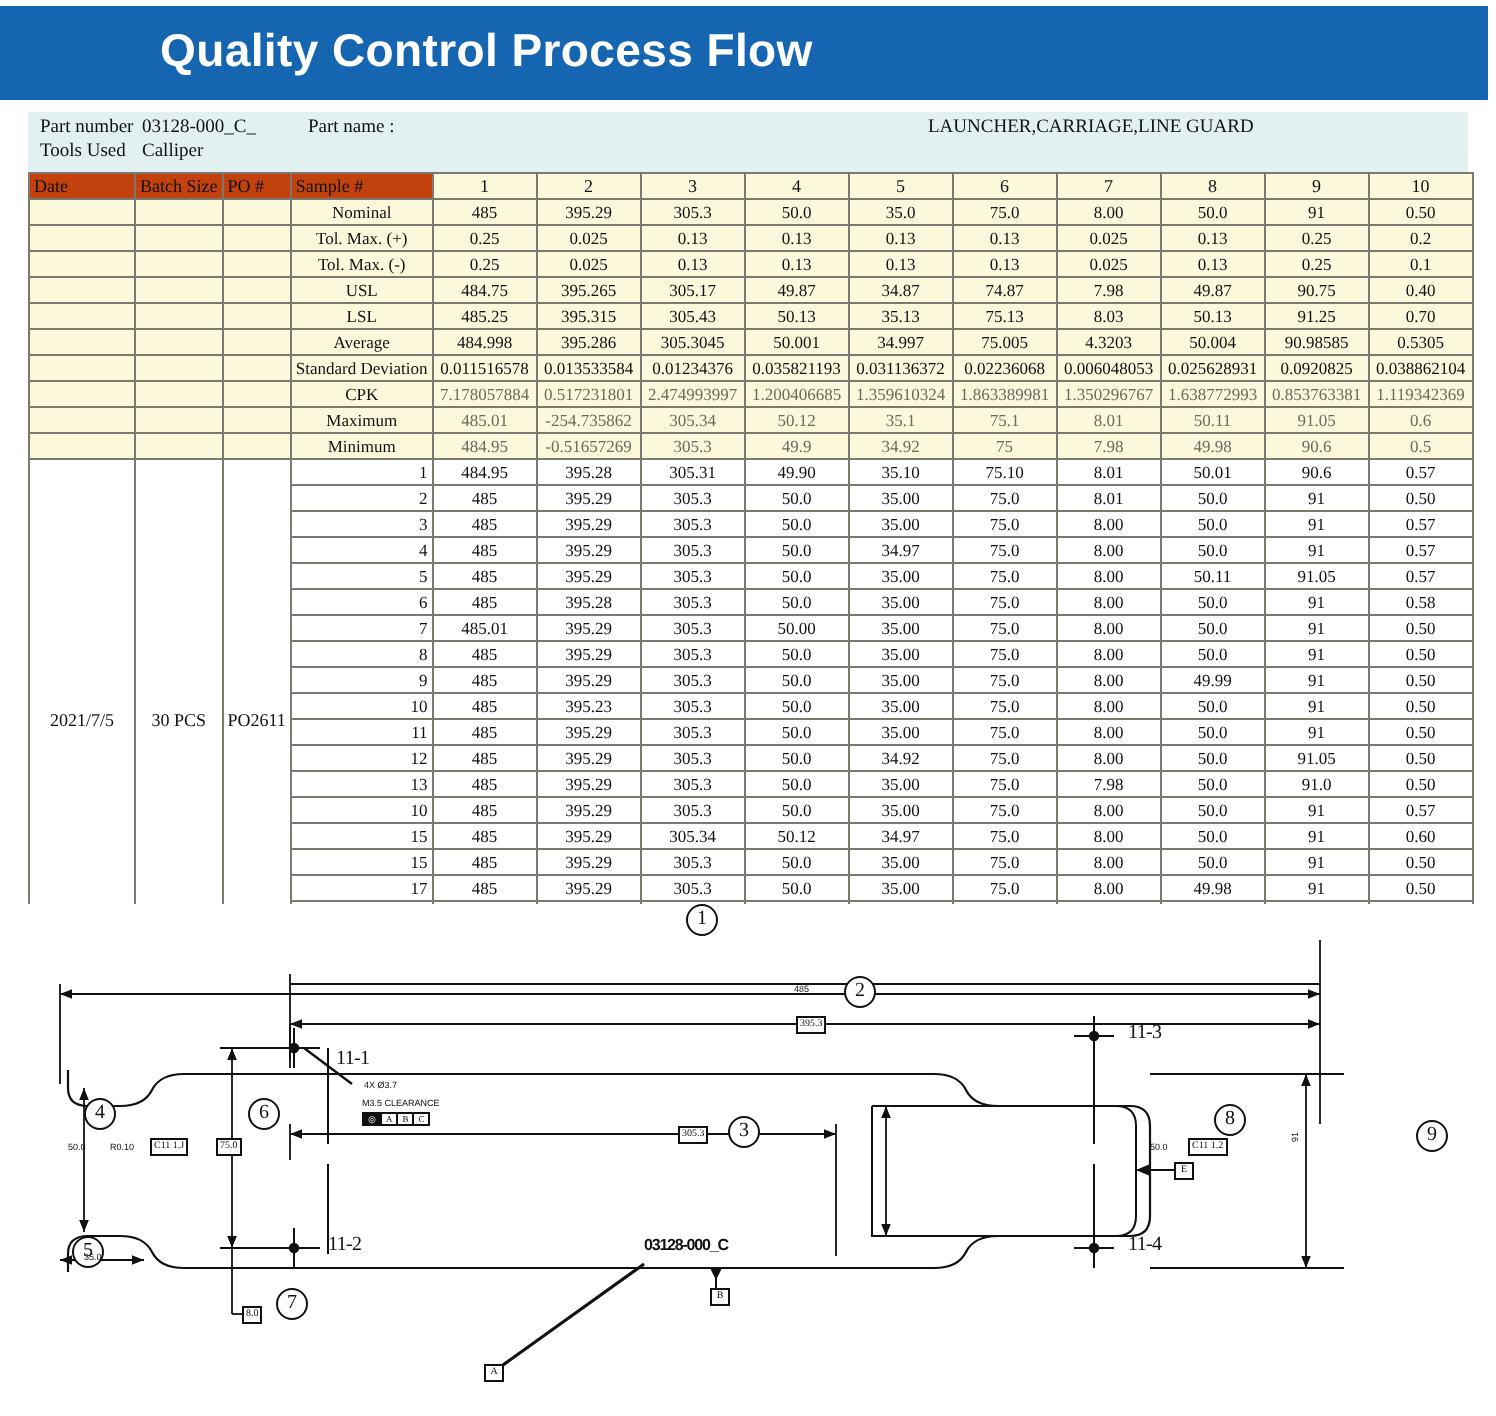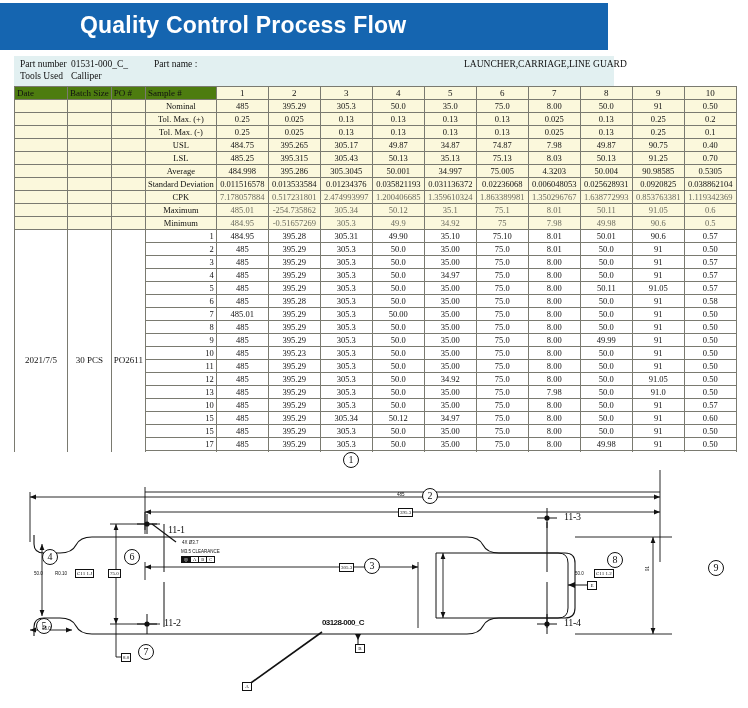--- a/index.html
+++ b/index.html
@@ -3,31 +3,31 @@
 <meta charset="utf-8">
 <style>
   html,body{margin:0;padding:0;}
   body{
     width:748px;height:708px;background:#ffffff;
     font-family:"Liberation Serif", serif;
     overflow:hidden;position:relative;
   }
   
   .titlebar{
-    position:absolute;left:0;top:3px;width:608px;height:47px;
+    position:absolute;left:0;top:3px;width:744px;height:47px;
     background:#1565b0;
   }
   .titlebar .title{
     position:absolute;left:80px;top:9px;
     font-family:"Liberation Sans", sans-serif;
     font-weight:bold;font-size:23px;color:#ffffff;letter-spacing:0.2px;
   }
   
   .infoband{
-    position:absolute;left:14px;top:56px;width:600px;height:30px;
+    position:absolute;left:14px;top:56px;width:720px;height:30px;
     background:#e2f0f1;
   }
   .infoband .lbl{position:absolute;font-size:9.5px;color:#111;white-space:nowrap;}
   .ib-pn-l{left:6px;top:3px;}
   .ib-pn-v{left:57px;top:3px;}
   .ib-tu-l{left:6px;top:15px;}
   .ib-tu-v{left:57px;top:15px;}
   .ib-name-l{left:140px;top:3px;}
   .ib-name-v{left:450px;top:3px;}
 
@@ -39,21 +39,21 @@
     table-layout:fixed;
   }
   table.qc td, table.qc th{
     border:1px solid #7a7a70;
     padding:0 2px;
     height:12px;line-height:12px;
     overflow:hidden;white-space:nowrap;
     font-weight:normal;
   }
   .hdr{background:#fbf8dc;font-weight:bold;text-align:center;font-size:9px;}
-  .hdr-left{background:#4d7c0f;font-weight:bold;text-align:left;font-size:9px;}
+  .hdr-left{background:#c2410c;font-weight:bold;text-align:left;font-size:9px;}
   .statlbl{background:#fbf8dc;text-align:center;}
   .statval{background:#fbf8dc;text-align:center;}
   .statval.grey{color:#6b6b5e;margin-top:32px;}
   .blank{background:#fbf8dc;}
   .white{background:#ffffff;text-align:center;}
   .rownum{background:#ffffff;text-align:right;padding-right:3px;}
   .meta{background:#ffffff;text-align:center;font-weight:bold;font-size:9px;vertical-align:middle;}
   .c-date{width:53px;}
   .c-batch{width:42px;}
   .c-po{width:29px;}
@@ -79,21 +79,21 @@
 </style>
 </head>
 <body>
 
 <div class="titlebar">
   <div class="title">Quality Control Process Flow</div>
 </div>
 
 <div class="infoband">
   <div class="lbl ib-pn-l">Part number</div>
-  <div class="lbl ib-pn-v">01531-000_C_</div>
+  <div class="lbl ib-pn-v">03128-000_C_</div>
   <div class="lbl ib-tu-l">Tools Used</div>
   <div class="lbl ib-tu-v">Calliper</div>
   <div class="lbl ib-name-l">Part name :</div>
   <div class="lbl ib-name-v">LAUNCHER,CARRIAGE,LINE GUARD</div>
 </div>
 
 <table class="qc">
   <colgroup>
     <col class="c-date">
       <col class="c-batch">

